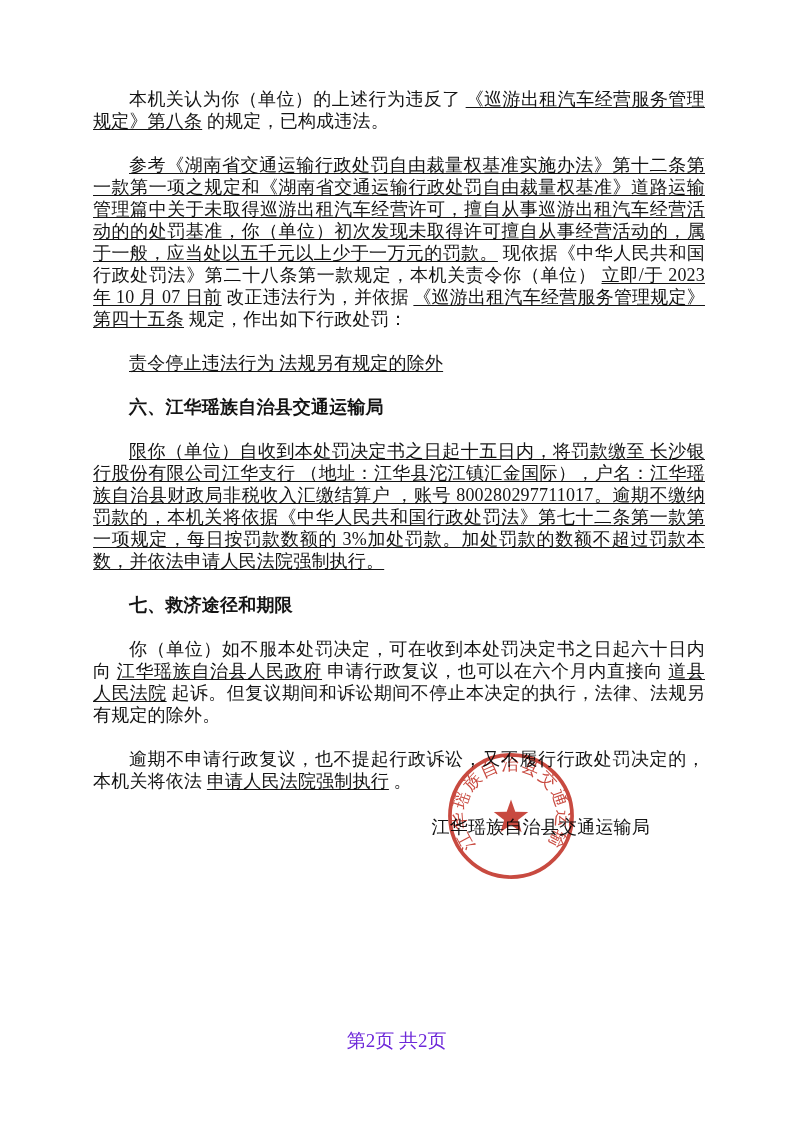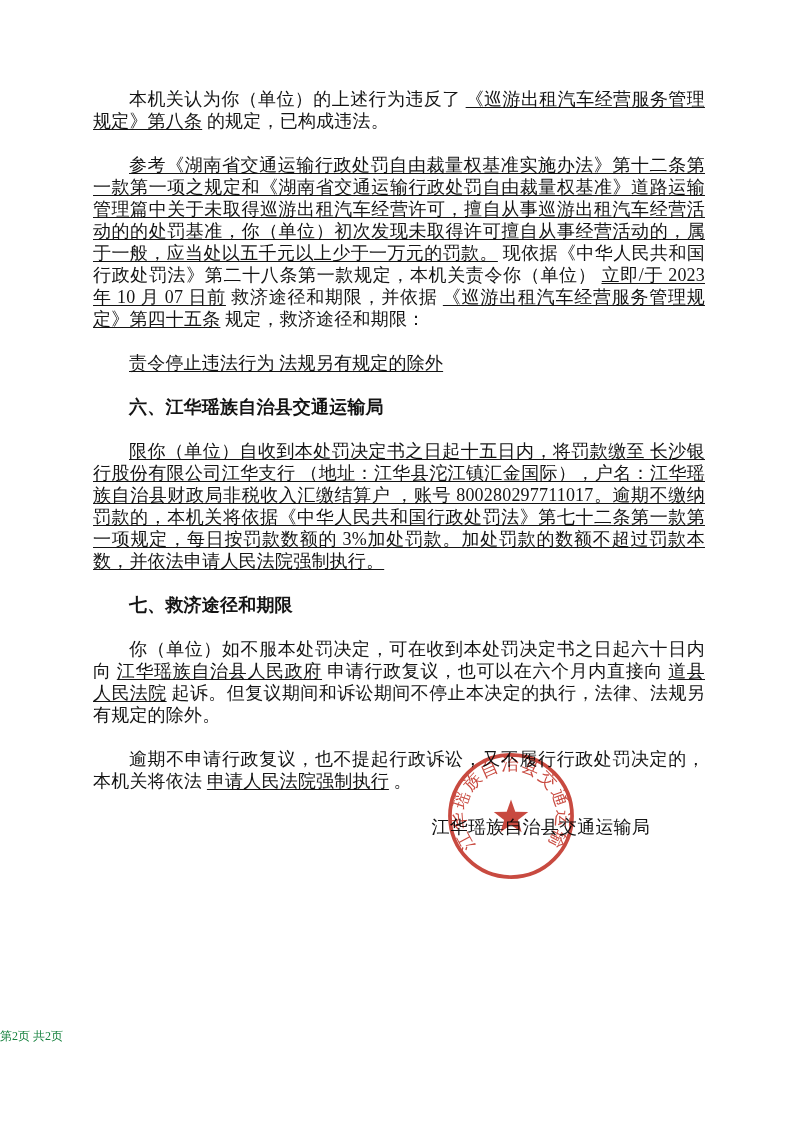--- a/index.html
+++ b/index.html
@@ -56,33 +56,34 @@
     text-align: right;
     padding-right: 128px;
     font-size: 22px;
     letter-spacing: 1.5px;
   }
   .footer {
     position: absolute;
     top: 1028px;
     left: 0;
     width: 100%;
-    font-size: 12px;
-    color: #15803d;
+    text-align: center;
+    font-size: 19px;
+    color: #6d28d9;
   }
 </style>
 </head>
 <body>
 
 <div class="page">
   <div class="content">
 
     <p class="para first"><span>本机关认为你（单位）的上述行为违反了 </span><span class="u">《巡游出租汽车经营服务管理规定》第八条</span><span> 的规定，已构成违法。</span></p>
 
-    <p class="para"><span class="u">参考《湖南省交通运输行政处罚自由裁量权基准实施办法》第十二条第一款第一项之规定和《湖南省交通运输行政处罚自由裁量权基准》道路运输管理篇中关于未取得巡游出租汽车经营许可，擅自从事巡游出租汽车经营活动的的处罚基准，你（单位）初次发现未取得许可擅自从事经营活动的，属于一般，应当处以五千元以上少于一万元的罚款。</span><span> 现依据《中华人民共和国行政处罚法》第二十八条第一款规定，本机关责令你（单位） </span><span class="u">立即/于 2023 年 10 月 07 日前</span><span> 救济途径和期限，并依据 </span><span class="u">《巡游出租汽车经营服务管理规定》第四十五条</span><span> 规定，救济途径和期限：</span></p>
+    <p class="para"><span class="u">参考《湖南省交通运输行政处罚自由裁量权基准实施办法》第十二条第一款第一项之规定和《湖南省交通运输行政处罚自由裁量权基准》道路运输管理篇中关于未取得巡游出租汽车经营许可，擅自从事巡游出租汽车经营活动的的处罚基准，你（单位）初次发现未取得许可擅自从事经营活动的，属于一般，应当处以五千元以上少于一万元的罚款。</span><span> 现依据《中华人民共和国行政处罚法》第二十八条第一款规定，本机关责令你（单位） </span><span class="u">立即/于 2023 年 10 月 07 日前</span><span> 改正违法行为，并依据 </span><span class="u">《巡游出租汽车经营服务管理规定》第四十五条</span><span> 规定，作出如下行政处罚：</span></p>
 
     <p class="para"><span class="u">责令停止违法行为 法规另有规定的除外</span></p>
 
     <h2 class="sec">六、江华瑶族自治县交通运输局</h2>
 
     <p class="para"><span class="u">限你（单位）自收到本处罚决定书之日起十五日内，将罚款缴至 长沙银行股份有限公司江华支行 （地址：江华县沱江镇汇金国际），户名：江华瑶族自治县财政局非税收入汇缴结算户 ，账号 800280297711017。逾期不缴纳罚款的，本机关将依据《中华人民共和国行政处罚法》第七十二条第一款第一项规定，每日按罚款数额的 3%加处罚款。加处罚款的数额不超过罚款本数，并依法申请人民法院强制执行。</span></p>
 
     <h2 class="sec">七、救济途径和期限</h2>
 
     <p class="para"><span>你（单位）如不服本处罚决定，可在收到本处罚决定书之日起六十日内向 </span><span class="u">江华瑶族自治县人民政府</span><span> 申请行政复议，也可以在六个月内直接向 </span><span class="u">道县人民法院</span><span> 起诉。但复议期间和诉讼期间不停止本决定的执行，法律、法规另有规定的除外。</span></p>

